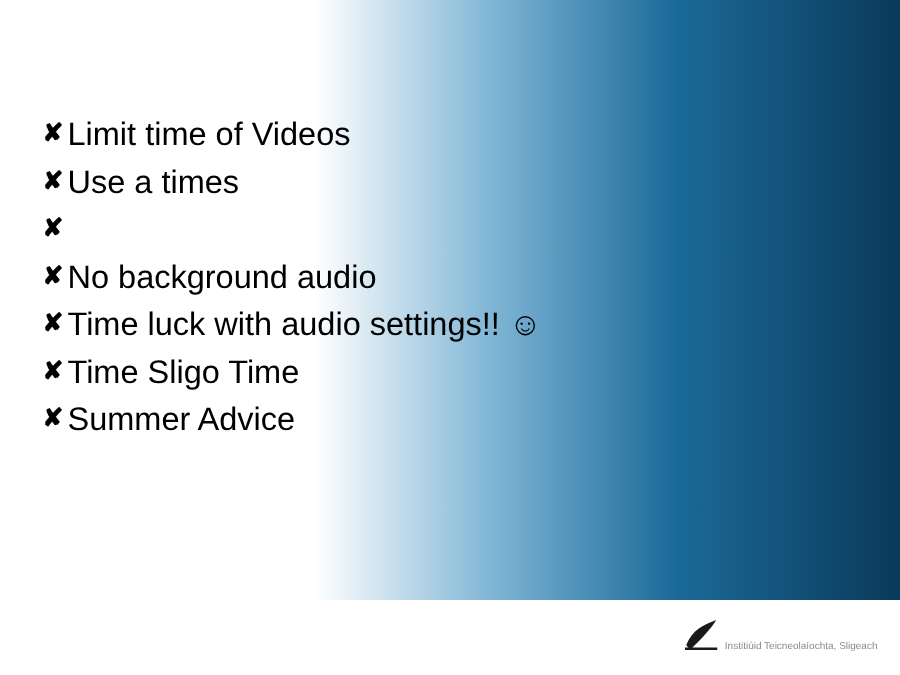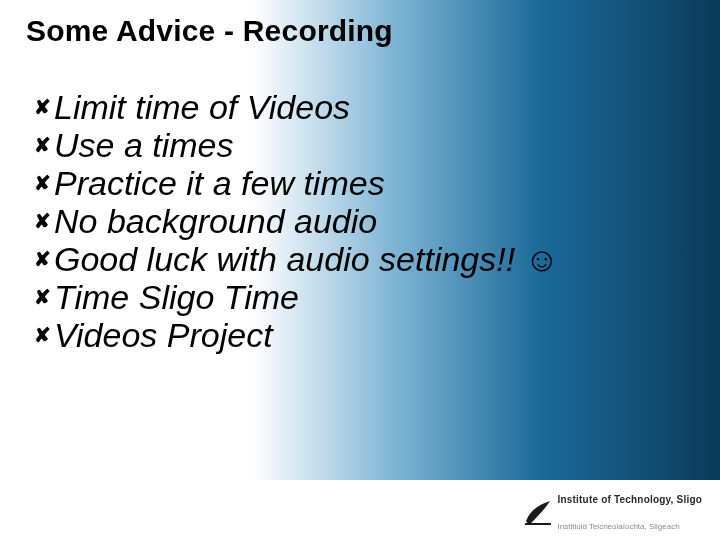--- a/index.html
+++ b/index.html
@@ -48,23 +48,22 @@
     width: 18px;
     flex: 0 0 18px;
     text-align: left;
     font-size: 20px;
     color: #000000;
     font-weight: bold;
     margin-right: 2px;
     padding-top: 0;
   }
   .bullet-text {
-    font-size: 34px;
+    font-size: 26px;
     color: #000000;
-    font-style: italic;
   }
   .footer {
     position: absolute;
     left: 0;
     top: 480px;
     width: 720px;
     height: 60px;
     background: #ffffff;
   }
   .logo-block {
@@ -95,60 +94,57 @@
     color: #8a8a8a;
     margin-top: 18px;
   }
 </style>
 </head>
 <body>
 
 <div class="slide">
 
   <div class="main-area">
-    <div class="title">Some Advice - Recording</div>
 
     <div class="bullets">
       <div class="bullet-row">
         <span class="bullet-icon">✘</span>
         <span class="bullet-text">Limit time of Videos</span>
       </div>
       <div class="bullet-row">
         <span class="bullet-icon">✘</span>
         <span class="bullet-text">Use a times</span>
       </div>
       <div class="bullet-row">
         <span class="bullet-icon">✘</span>
-        <span class="bullet-text">Practice it a few times</span>
       </div>
       <div class="bullet-row">
         <span class="bullet-icon">✘</span>
         <span class="bullet-text">No background audio</span>
       </div>
       <div class="bullet-row">
         <span class="bullet-icon">✘</span>
-        <span class="bullet-text">Good luck with audio settings!! ☺</span>
+        <span class="bullet-text">Time luck with audio settings!! ☺</span>
       </div>
       <div class="bullet-row">
         <span class="bullet-icon">✘</span>
         <span class="bullet-text">Time Sligo Time</span>
       </div>
       <div class="bullet-row">
         <span class="bullet-icon">✘</span>
-        <span class="bullet-text">Videos Project</span>
+        <span class="bullet-text">Summer Advice</span>
       </div>
     </div>
   </div>
 
   <div class="footer"></div>
 
   <div class="logo-block">
     <svg class="logo-mark" viewBox="0 0 26 28">
       <path d="M1 22 C 6 10, 14 6, 25 2 C 20 10, 14 16, 4 26 Z" fill="#1a1a1a"></path>
       <rect x="0" y="24" width="26" height="2" fill="#1a1a1a"></rect>
     </svg>
     <div class="logo-text">
-      <span class="logo-line1">Institute of Technology, Sligo</span>
       <span class="logo-line2">Institiúid Teicneolaíochta, Sligeach</span>
     </div>
   </div>
 
 </div>
 
 </body></html>

